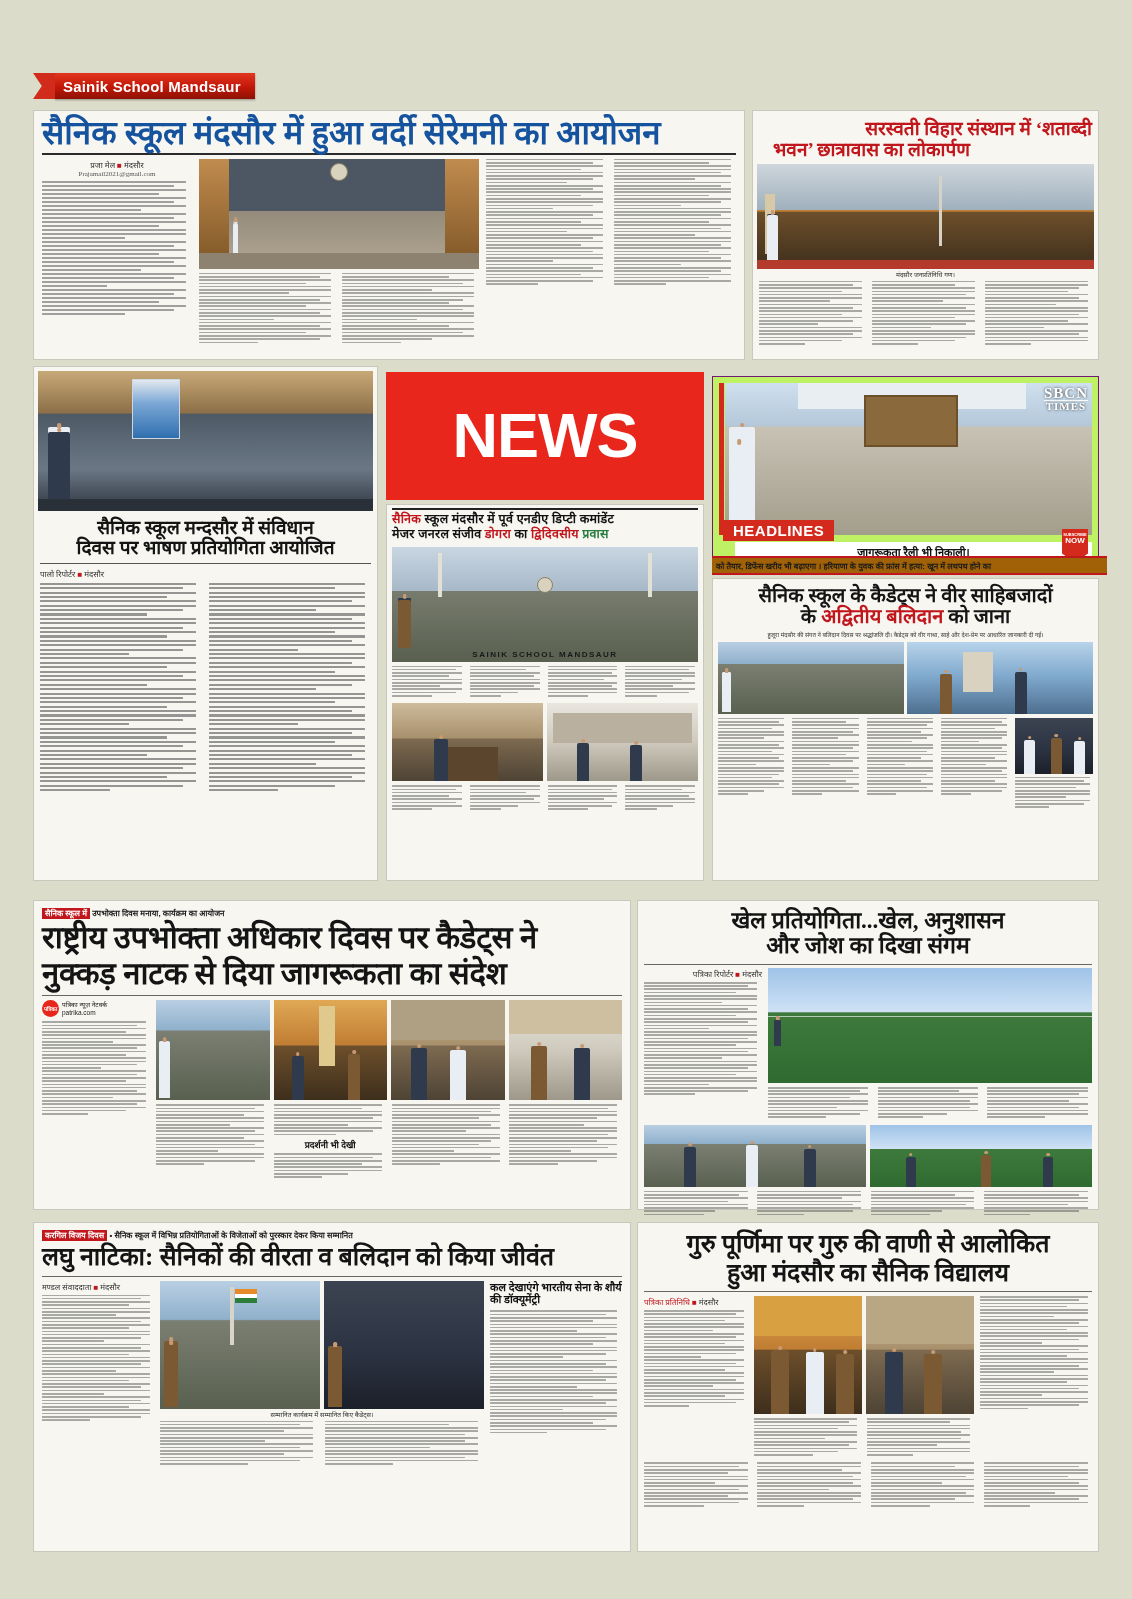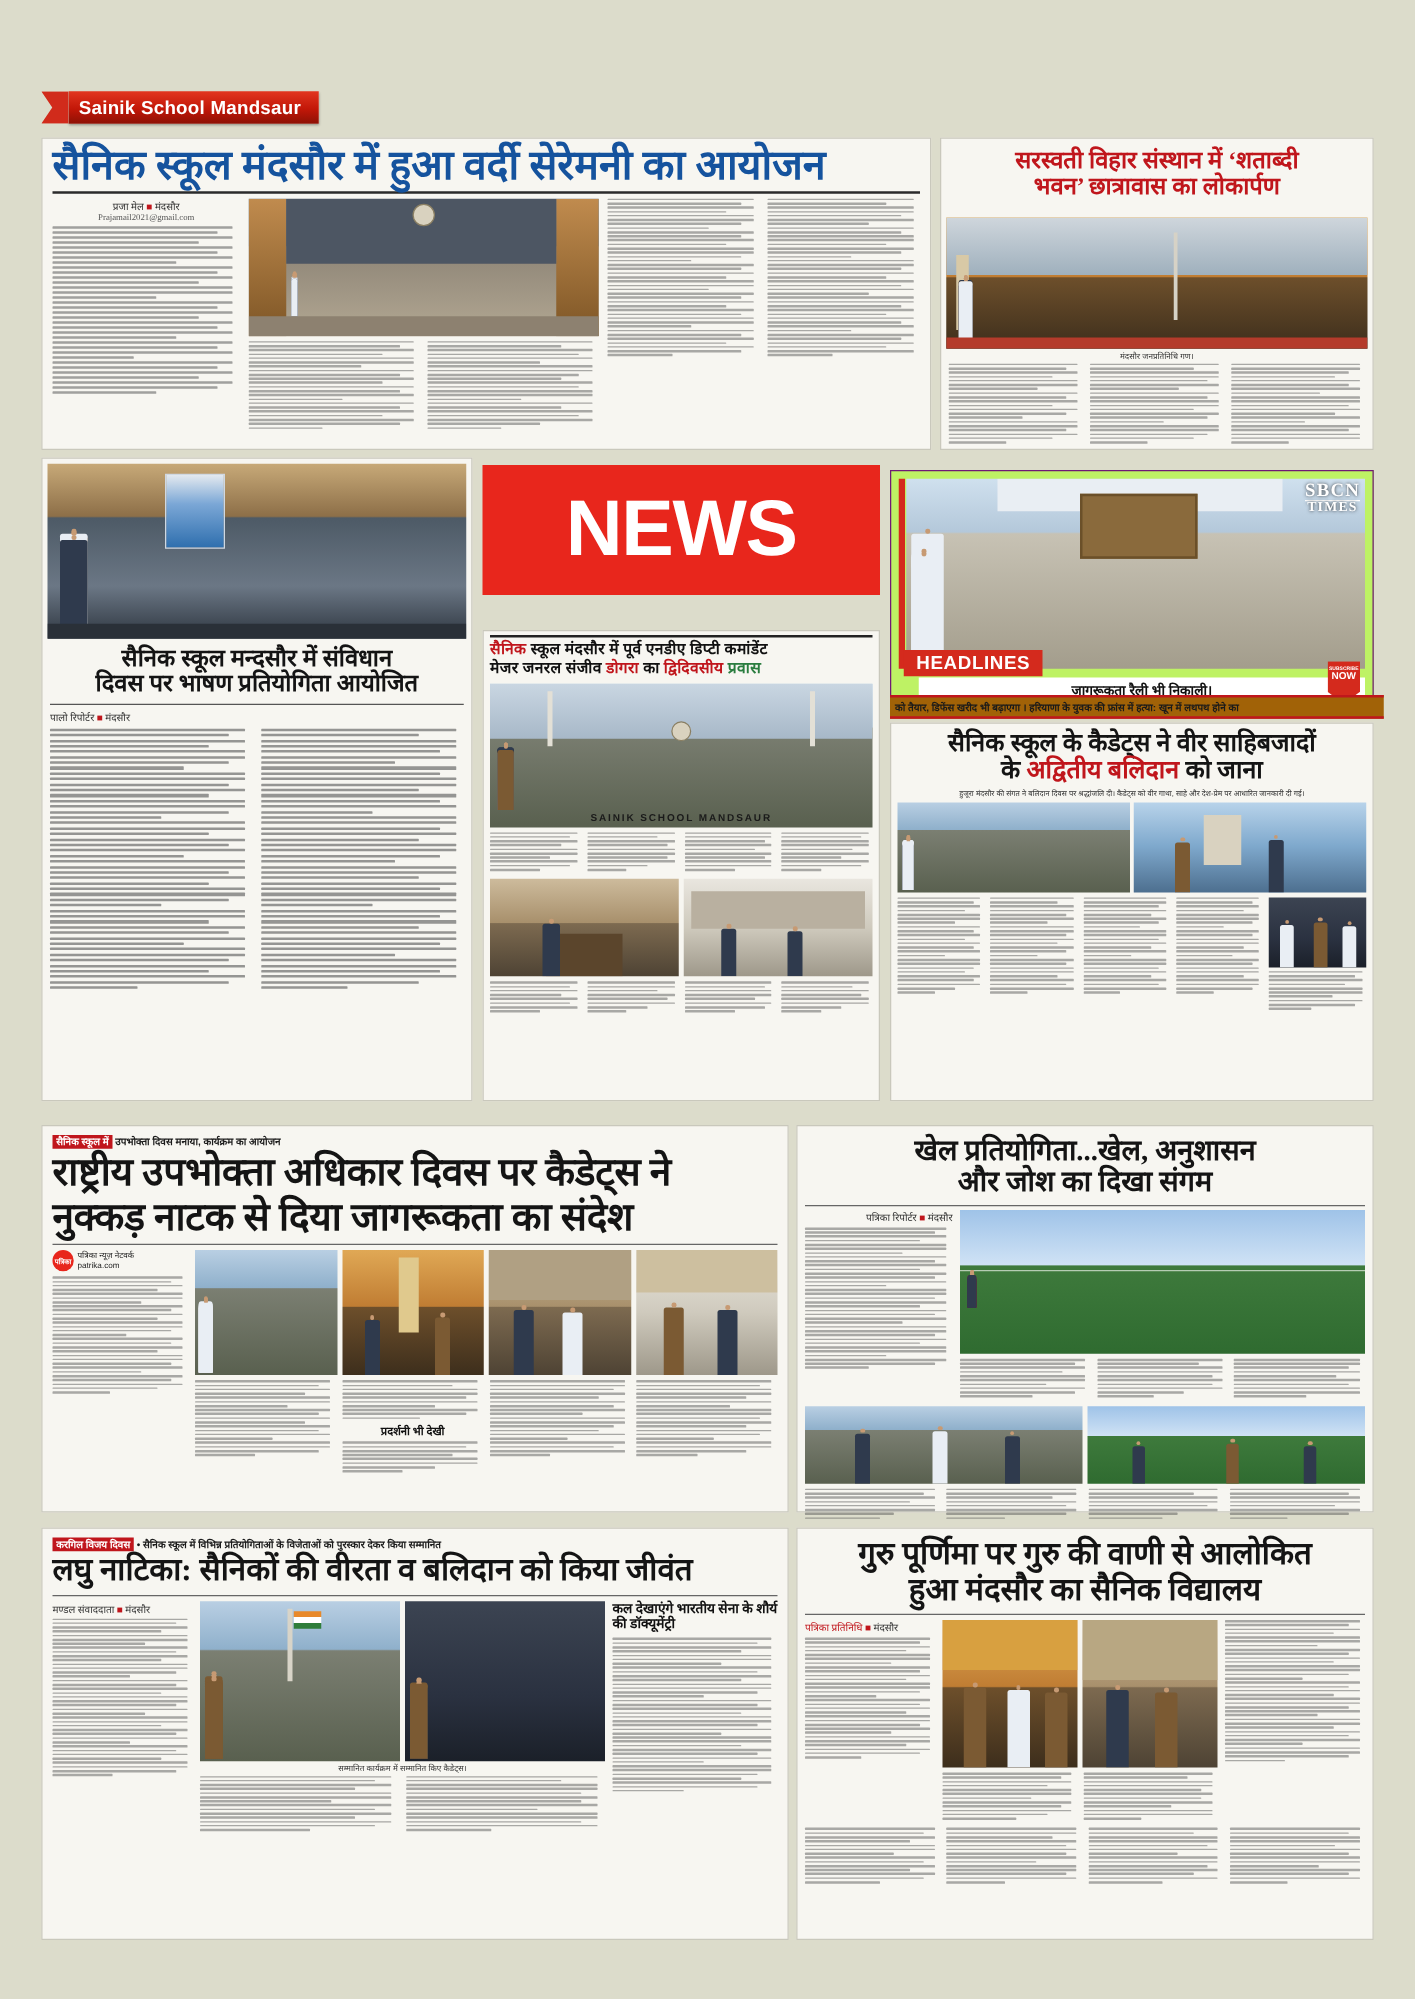--- a/index.html
+++ b/index.html
@@ -397,22 +397,22 @@
           <i class="s9"></i>
             <i class="s7"></i>
             <i class="s9"></i>
             <i class="s4"></i>
         </div>
       </div>
     </div>
   </div>
 
   <div class="panel framed" id="a-saraswati" style="left:752px;top:110px;width:347px;height:250px;">
-    <div class="hl hl-red" style="font-size:19px;text-align:center;padding:8px 6px 0;">सरस्वती विहार संस्थान में ‘शताब्दी</div>
-    <div class="hl hl-red" style="font-size:19px;text-align:center;padding:2px 6px 14px;">भवन’ छात्रावास का लोकार्पण</div>
+    <div class="hl hl-red" style="font-size:19px;text-align:right;padding:8px 6px 0;">सरस्वती विहार संस्थान में ‘शताब्दी</div>
+    <div class="hl hl-red" style="font-size:19px;padding:2px 6px 4px;margin-left:14px;">भवन’ छात्रावास का लोकार्पण</div>
 
     <div class="ph sc-orange" style="height:105px;margin:0 4px;">
       <div style="position:absolute;left:0;right:0;top:0;height:46px;background:linear-gradient(180deg,#cfd6dc,#9fb0bd);"></div>
       <div style="position:absolute;left:8px;top:30px;width:10px;height:60px;background:#d8c9a6;"></div>
       <div style="position:absolute;left:54%;top:12px;width:3px;height:70px;background:#d6d2c6;"></div>
       <div style="position:absolute;left:10px;right:10px;bottom:8px;height:52px;display:flex;justify-content:space-between;align-items:flex-end;">
         <span class="cad o" style="height:46px;width:11px"></span>
         <span class="cad w" style="height:44px;width:11px"></span>
         <span class="cad o" style="height:47px;width:11px"></span>
         <span class="cad k" style="height:45px;width:11px"></span>
@@ -623,21 +623,21 @@
           <i class="s9"></i>
           <i class="s9"></i>
           <i class="s8"></i>
         <i class="s9"></i>
           <i class="s7"></i>
           <i class="s4"></i>
       </div>
     </div>
   </div>
 
-  <div id="news-corner" style="left:386px;top:372px;width:318px;height:104px;">
+  <div id="news-corner" style="left:386px;top:372px;width:318px;height:128px;">
     <div class="nc1">NEWS</div>
   </div>
 
   <div class="panel framed" id="a-nda" style="left:386px;top:504px;width:318px;height:377px;">
     <div class="rule" style="margin:3px 5px 2px;height:2px;background:#222;"></div>
     <div style="padding:0 5px;font-size:12.5px;font-weight:bold;line-height:1.22;
                 font-family:'Liberation Serif',serif;color:#111;letter-spacing:.3px;">
       <span class="hl-red">सैनिक</span><span> स्कूल मंदसौर में पूर्व एनडीए डिप्टी कमांडेंट</span><br>
       <span>मेजर जनरल संजीव </span><span class="hl-red">डोगरा</span><span> का </span><span class="hl-red">द्विदिवसीय </span><span style="color:#2a7d3f">प्रवास</span>
     </div>

